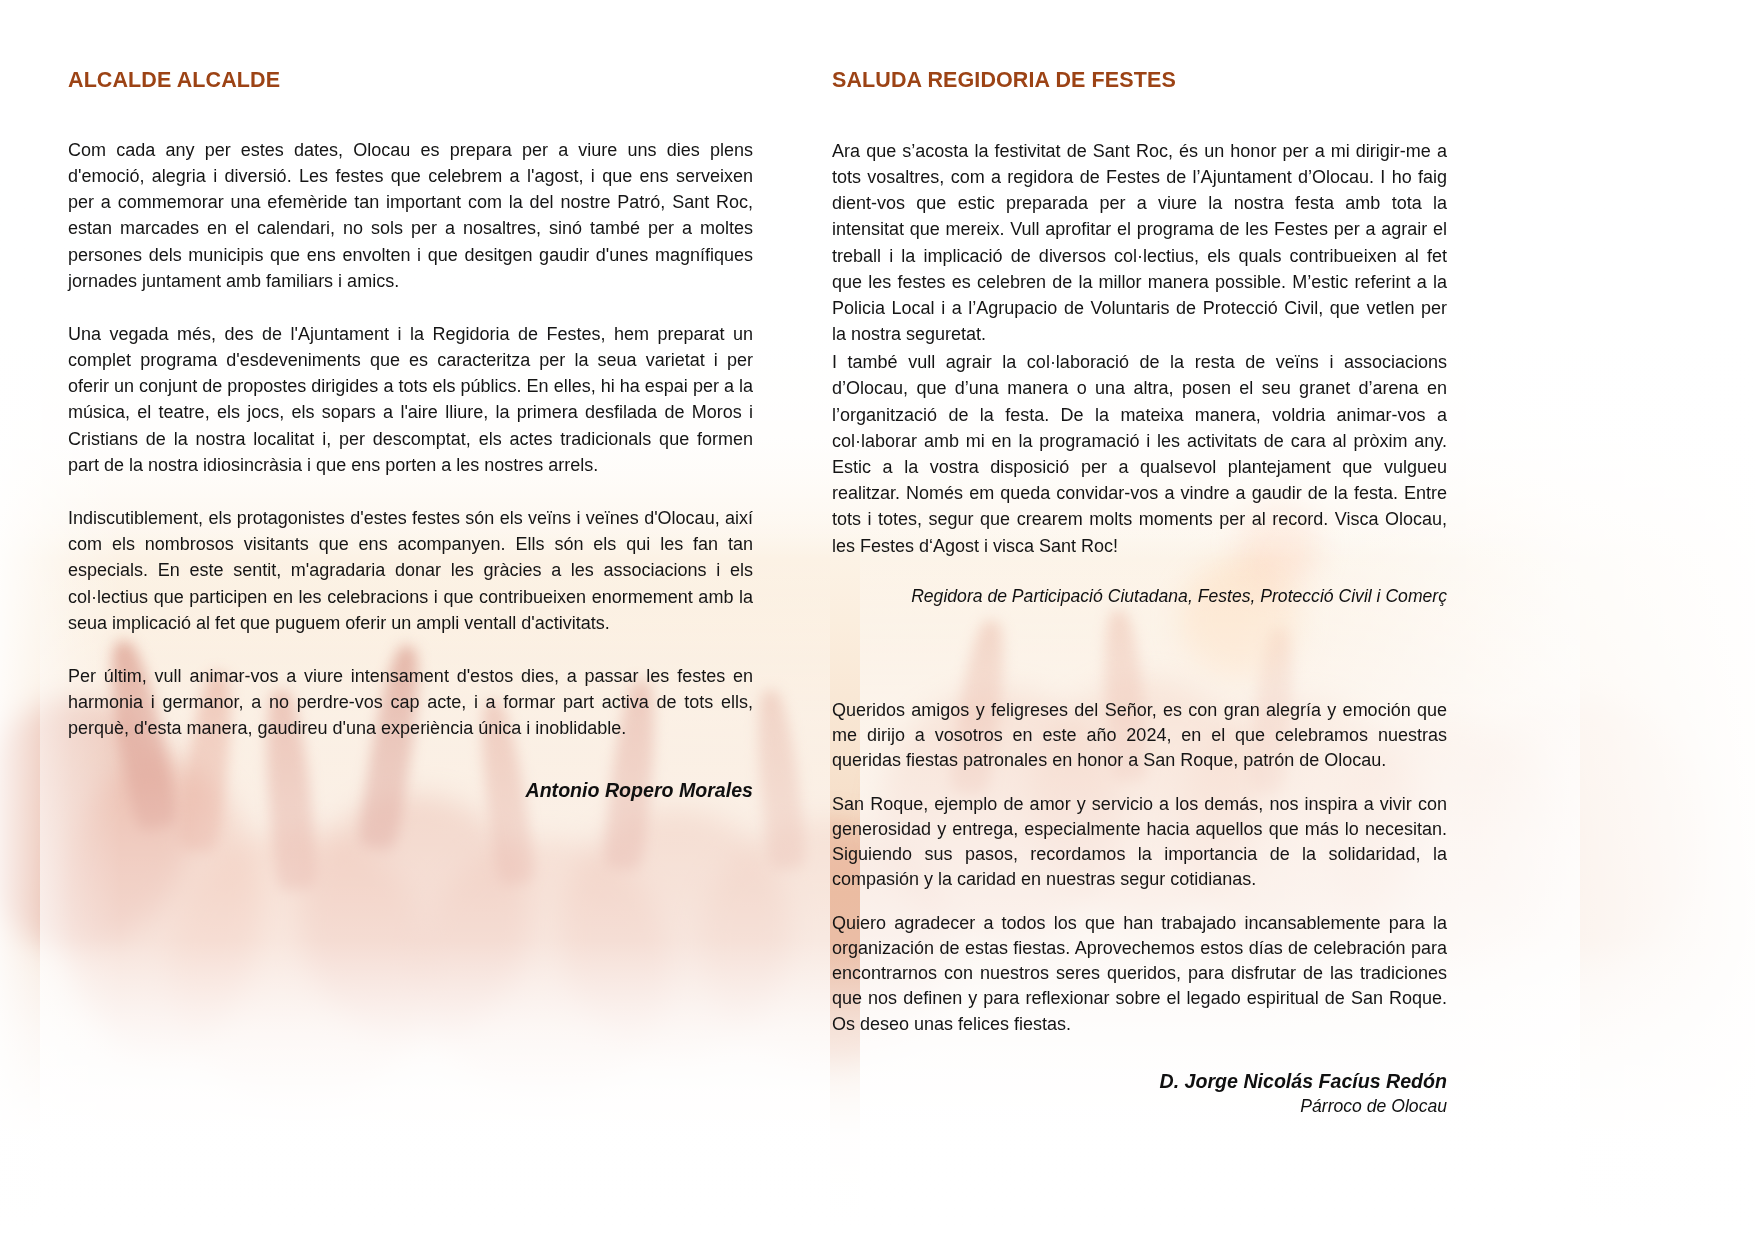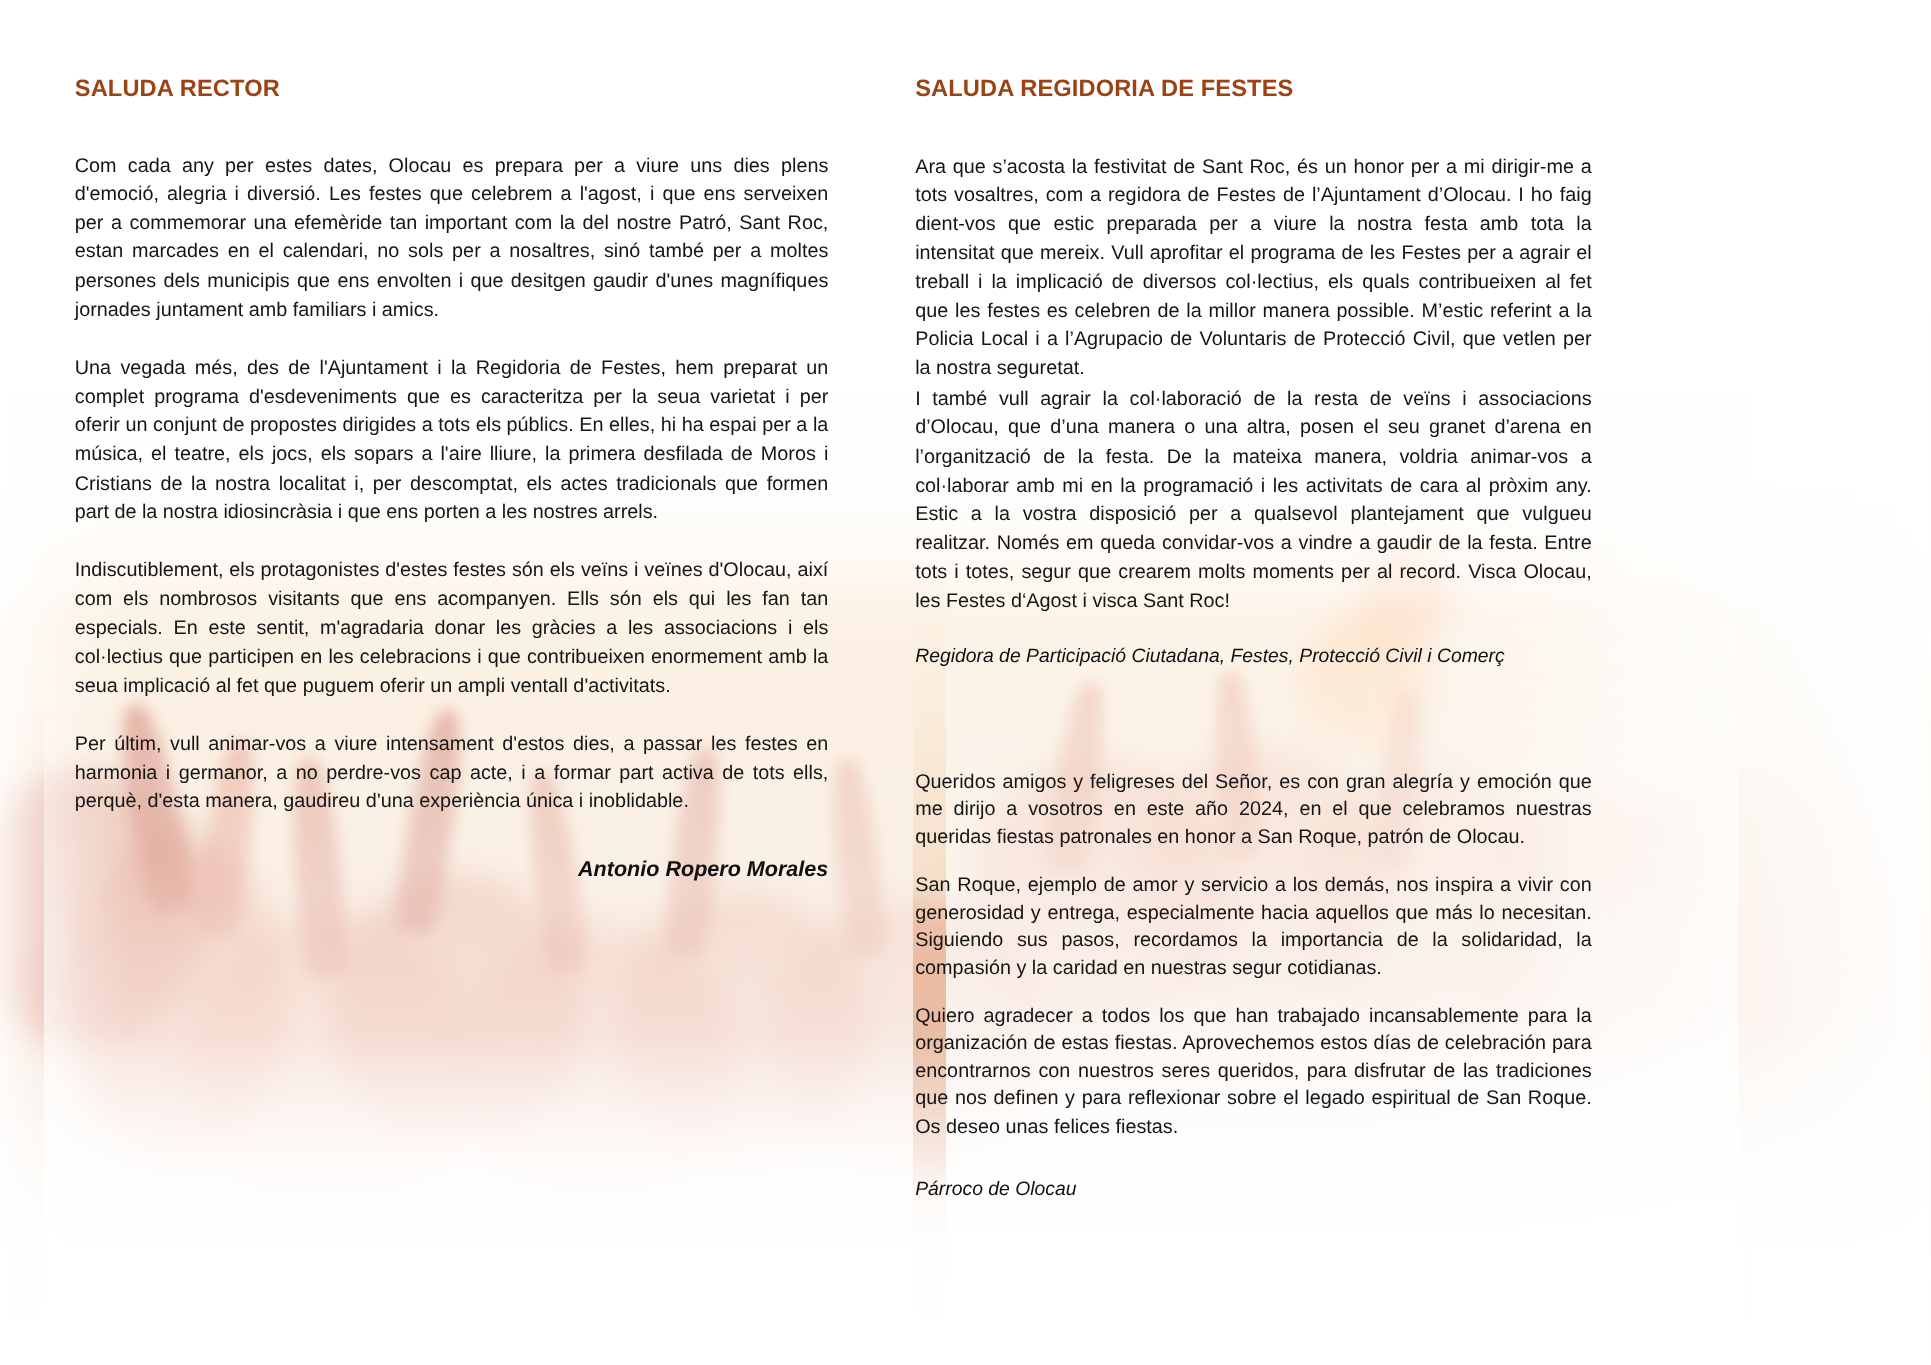--- a/index.html
+++ b/index.html
@@ -137,20 +137,21 @@
   .signature {
     text-align: right;
     font-style: italic;
     font-weight: bold;
     font-size: 19.6px;
     color: #101010;
     margin: 0;
     line-height: 1.3;
   }
   .signature-role {
+    text-align: right;
     font-style: italic;
     font-size: 17.6px;
     color: #101010;
     margin: 0;
     line-height: 1.3;
   }
 </style>
 </head>
 <body>
 
@@ -188,21 +189,21 @@
   <div class="bg-vignette-bottom"></div>
   <div class="bg-vignette-left"></div>
   <div class="bg-vignette-right"></div>
   <div class="text-wash-left"></div>
   <div class="text-wash-right"></div>
 </div>
 
 <div id="page">
 
   <div class="column" id="col-left" style="top:68px;">
-    <h2 class="section-heading">SALUDA RECTOR</h2>
+    <h2 class="section-heading">ALCALDE ALCALDE</h2>
 
     <div style="height:43px;"></div>
 
     <p class="body-par">Com cada any per estes dates, Olocau es prepara per a viure uns dies plens d'emoció, alegria i diversió. Les festes que celebrem a l'agost, i que ens serveixen per a commemorar una efemèride tan important com la del nostre Patró, Sant Roc, estan marcades en el calendari, no sols per a nosaltres, sinó també per a moltes persones dels municipis que ens envolten i que desitgen gaudir d'unes magnífiques jornades juntament amb familiars i amics.</p>
     <div class="par-gap"></div>
     <p class="body-par">Una vegada més, des de l'Ajuntament i la Regidoria de Festes, hem preparat un complet programa d'esdeveniments que es caracteritza per la seua varietat i per oferir un conjunt de propostes dirigides a tots els públics. En elles, hi ha espai per a la música, el teatre, els jocs, els sopars a l'aire lliure, la primera desfilada de Moros i Cristians de la nostra localitat i, per descomptat, els actes tradicionals que formen part de la nostra idiosincràsia i que ens porten a les nostres arrels.</p>
     <div class="par-gap"></div>
     <p class="body-par">Indiscutiblement, els protagonistes d'estes festes són els veïns i veïnes d'Olocau, així com els nombrosos visitants que ens acompanyen. Ells són els qui les fan tan especials. En este sentit, m'agradaria donar les gràcies a les associacions i els col·lectius que participen en les celebracions i que contribueixen enormement amb la seua implicació al fet que puguem oferir un ampli ventall d'activitats.</p>
     <div class="par-gap"></div>
     <p class="body-par">Per últim, vull animar-vos a viure intensament d'estos dies, a passar les festes en harmonia i germanor, a no perdre-vos cap acte, i a formar part activa de tots ells, perquè, d'esta manera, gaudireu d'una experiència única i inoblidable.</p>
@@ -232,16 +233,17 @@
     <div style="height:42px;"></div>
 
     <p class="body-par tight">Queridos amigos y feligreses del Señor, es con gran alegría y emoción que me dirijo a vosotros en este año 2024, en el que celebramos nuestras queridas fiestas patronales en honor a San Roque, patrón de Olocau.</p>
     <div class="par-gap-sm"></div>
     <p class="body-par tight">San Roque, ejemplo de amor y servicio a los demás, nos inspira a vivir con generosidad y entrega, especialmente hacia aquellos que más lo necesitan. Siguiendo sus pasos, recordamos la importancia de la solidaridad, la compasión y la caridad en nuestras segur cotidianas.</p>
     <div class="par-gap-sm"></div>
     <p class="body-par tight">Quiero agradecer a todos los que han trabajado incansablemente para la organización de estas fiestas. Aprovechemos estos días de celebración para encontrarnos con nuestros seres queridos, para disfrutar de las tradiciones que nos definen y para reflexionar sobre el legado espiritual de San Roque. Os deseo unas felices fiestas.</p>
 
     <div style="height:32px;"></div>
 
+    <p class="signature">D. Jorge Nicolás Facíus Redón</p>
     <p class="signature-role">Párroco de Olocau</p>
   </div>
 
 </div>
 
 </body></html>

